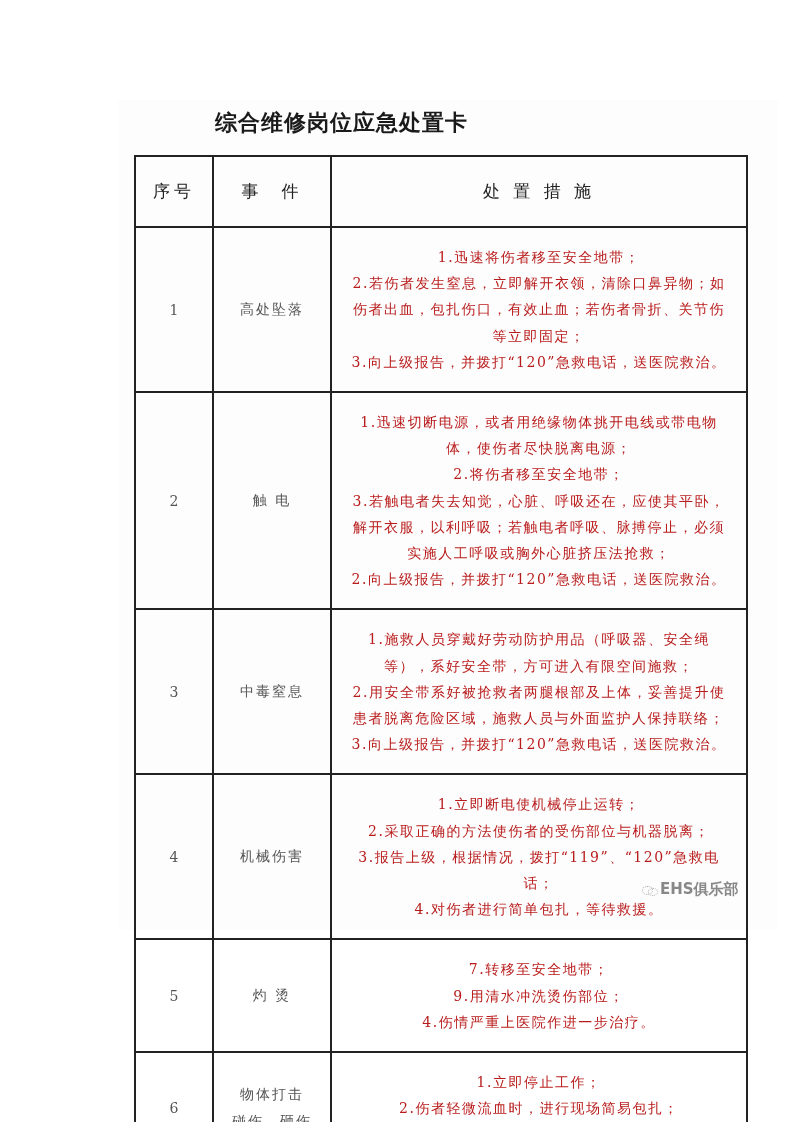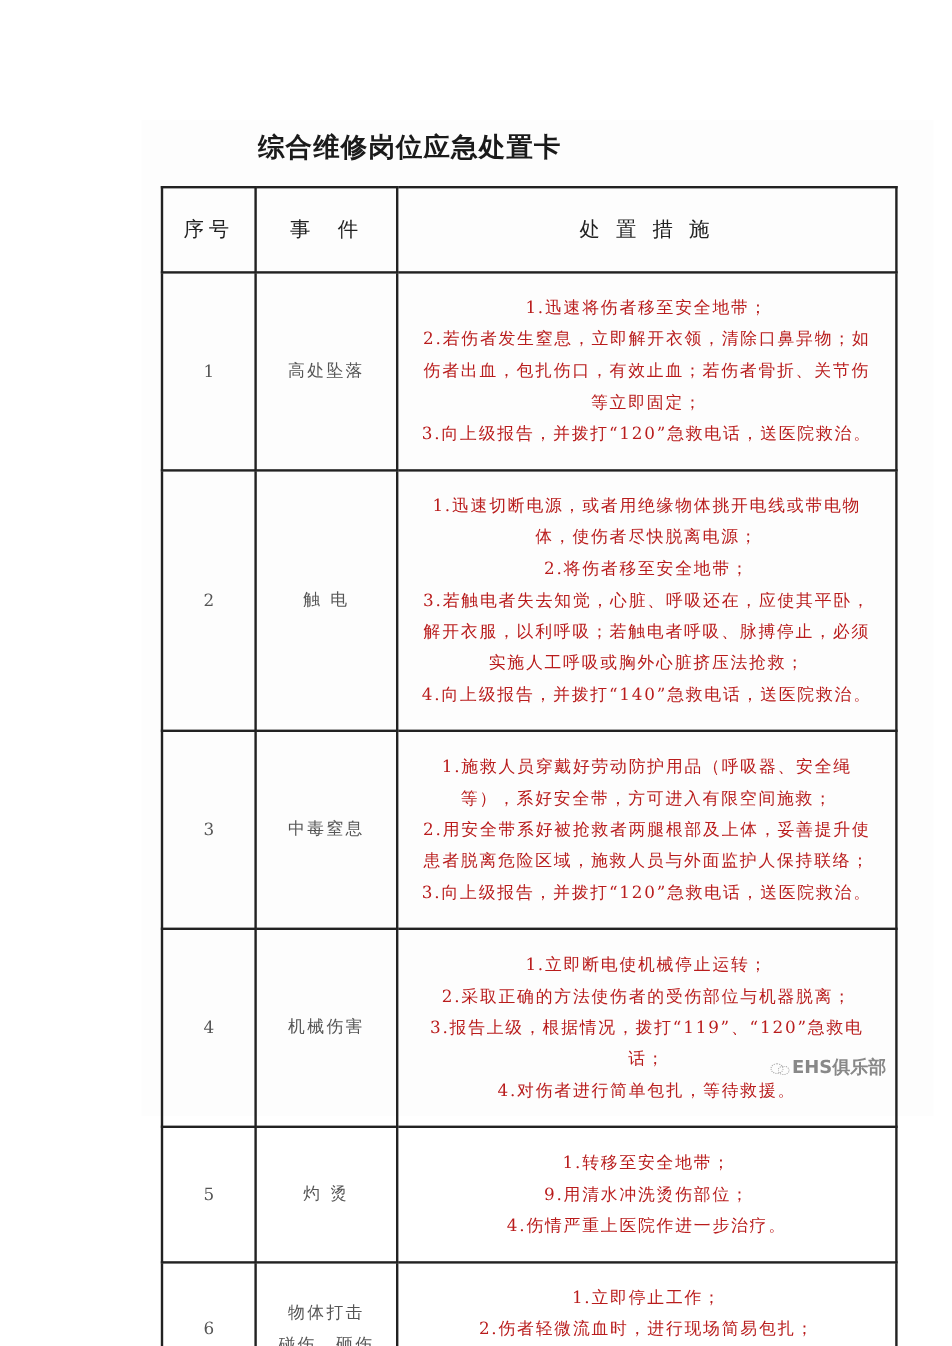--- a/index.html
+++ b/index.html
@@ -123,21 +123,21 @@
         <span class="measure-line">3.向上级报告，并拨打“120”急救电话，送医院救治。</span>
       </td>
     </tr>
     <tr style="height:186px">
       <td class="seq">2</td>
       <td class="event">触 电</td>
       <td class="measures">
         <span class="measure-line">1.迅速切断电源，或者用绝缘物体挑开电线或带电物体，使伤者尽快脱离电源；</span>
         <span class="measure-line">2.将伤者移至安全地带；</span>
         <span class="measure-line">3.若触电者失去知觉，心脏、呼吸还在，应使其平卧，解开衣服，以利呼吸；若触电者呼吸、脉搏停止，必须实施人工呼吸或胸外心脏挤压法抢救；</span>
-        <span class="measure-line">4.向上级报告，并拨打“140”急救电话，送医院救治。</span>
+        <span class="measure-line">2.向上级报告，并拨打“120”急救电话，送医院救治。</span>
       </td>
     </tr>
     <tr style="height:131px">
       <td class="seq">3</td>
       <td class="event">中毒窒息</td>
       <td class="measures">
         <span class="measure-line">1.施救人员穿戴好劳动防护用品（呼吸器、安全绳等），系好安全带，方可进入有限空间施救；</span>
         <span class="measure-line">2.用安全带系好被抢救者两腿根部及上体，妥善提升使患者脱离危险区域，施救人员与外面监护人保持联络；</span>
         <span class="measure-line">3.向上级报告，并拨打“120”急救电话，送医院救治。</span>
       </td>
@@ -149,21 +149,21 @@
         <span class="measure-line">1.立即断电使机械停止运转；</span>
         <span class="measure-line">2.采取正确的方法使伤者的受伤部位与机器脱离；</span>
         <span class="measure-line">3.报告上级，根据情况，拨打“119”、“120”急救电话；</span>
         <span class="measure-line">4.对伤者进行简单包扎，等待救援。</span>
       </td>
     </tr>
     <tr style="height:81px">
       <td class="seq">5</td>
       <td class="event">灼 烫</td>
       <td class="measures">
-        <span class="measure-line">1.转移至安全地带；</span>
+        <span class="measure-line">7.转移至安全地带；</span>
         <span class="measure-line">9.用清水冲洗烫伤部位；</span>
         <span class="measure-line">4.伤情严重上医院作进一步治疗。</span>
       </td>
     </tr>
     <tr style="height:79px">
       <td class="seq">6</td>
       <td class="event">
         <span class="measure-line">物体打击</span>
         <span class="measure-line">碰伤、砸伤</span>
       </td>

